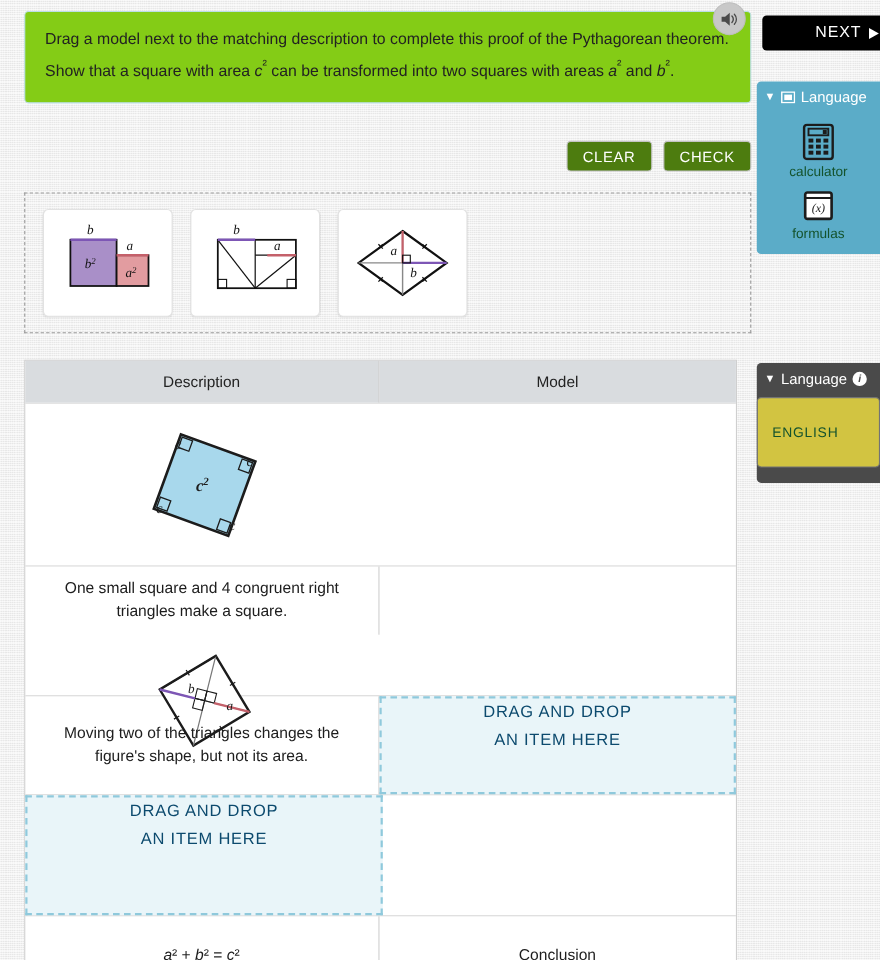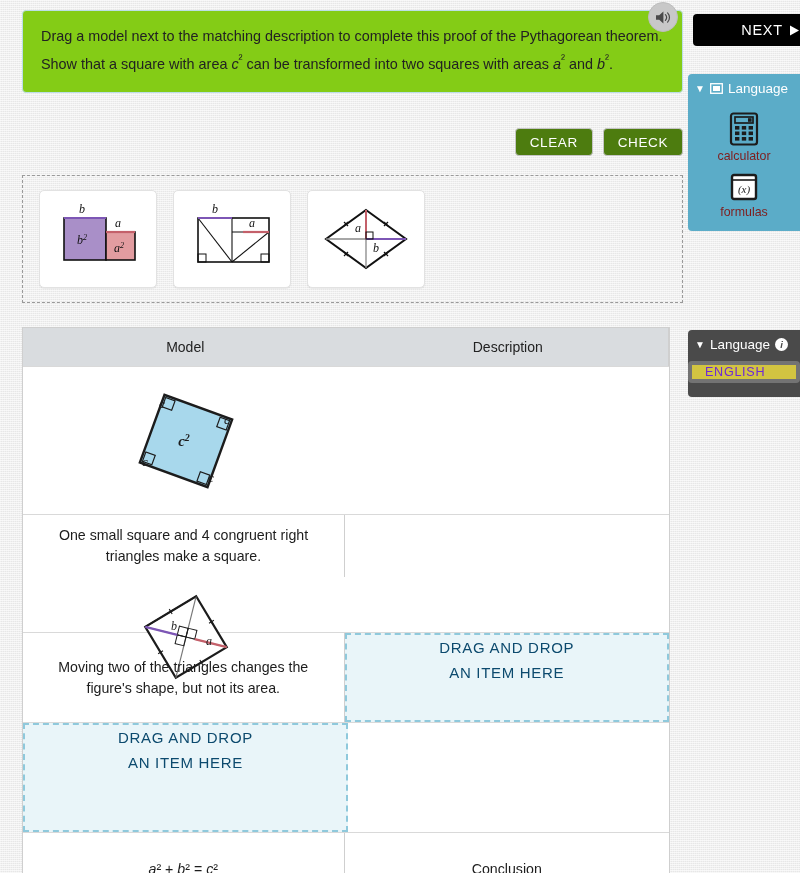--- a/index.html
+++ b/index.html
@@ -184,33 +184,33 @@
     font-size: 10px;
     line-height: 1;
     color: #ffffff;
   }
   .ref-item {
     display: flex;
     flex-direction: column;
     align-items: center;
     gap: 3px;
     margin-top: 9px;
-    color: #7f1d1d;
+    color: #14532d;
     font-size: 12.4px;
   }
   .lang-btn {
     display: block;
     margin: 2px auto 0 auto;
     background: #d2c441;
-    border: 4px solid #737373;
+    border: 1px solid #737373;
     border-radius: 4px;
-    color: #6d28d9;
+    color: #14532d;
     font-size: 12.6px;
     letter-spacing: .7px;
-    padding: 0 13px;
+    padding: 24px 13px;
   }
   .info-dot {
     width: 13px; height: 13px;
     border-radius: 50%;
     background: #ffffff;
     color: #4a4a4a;
     font-size: 9.5px;
     font-style: italic;
     font-weight: bold;
     display: inline-flex; align-items: center; justify-content: center;
@@ -293,22 +293,22 @@
         </g>
         <text x="44" y="36" font-size="12" font-style="italic" font-family="'Liberation Serif',serif" text-anchor="middle" fill="#111">a</text>
         <text x="62" y="56" font-size="12" font-style="italic" font-family="'Liberation Serif',serif" text-anchor="middle" fill="#111">b</text>
       </svg>
     </div>
   </div>
 
   <div class="proof-table">
 
     <div class="tr">
+      <div class="th col-desc">Description</div>
       <div class="th col-model">Model</div>
-      <div class="th col-desc">Description</div>
     </div>
 
     <div class="tr row-h1">
       <div class="td col-model">
         <svg width="140" height="118" viewBox="0 0 140 118">
           <g transform="rotate(20 70 59)">
             <rect x="34" y="23" width="72" height="72" fill="#a8d8ec" stroke="#1c1c1c" stroke-width="2.4"></rect>
             <rect x="36" y="25" width="10" height="10" fill="none" stroke="#1c1c1c" stroke-width="1.2"></rect>
             <rect x="94" y="25" width="10" height="10" fill="none" stroke="#1c1c1c" stroke-width="1.2"></rect>
             <rect x="36" y="83" width="10" height="10" fill="none" stroke="#1c1c1c" stroke-width="1.2"></rect>

